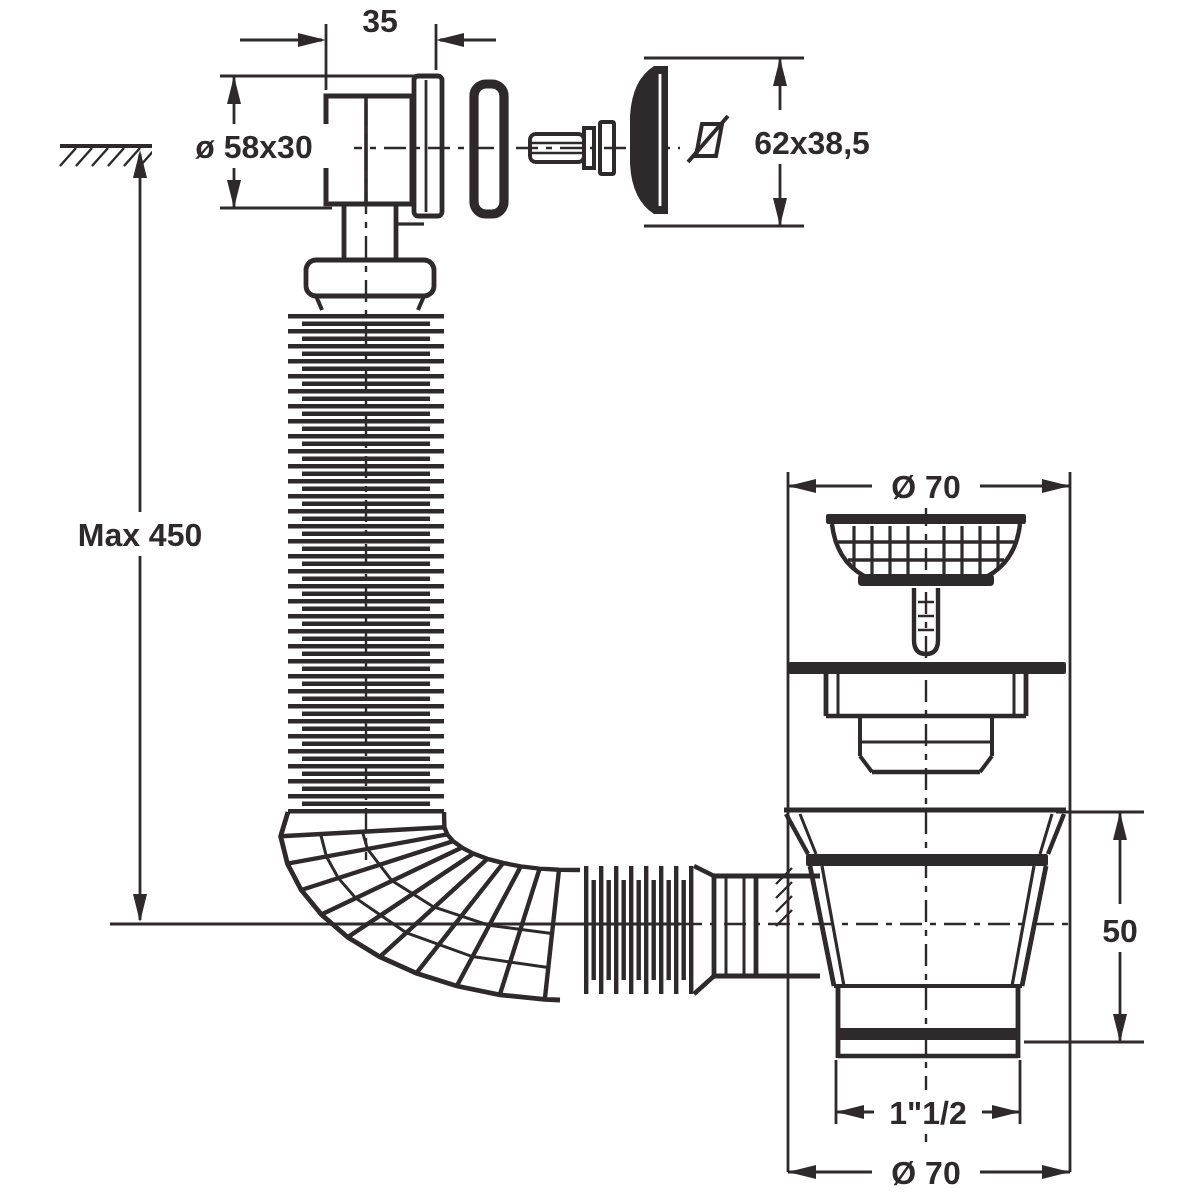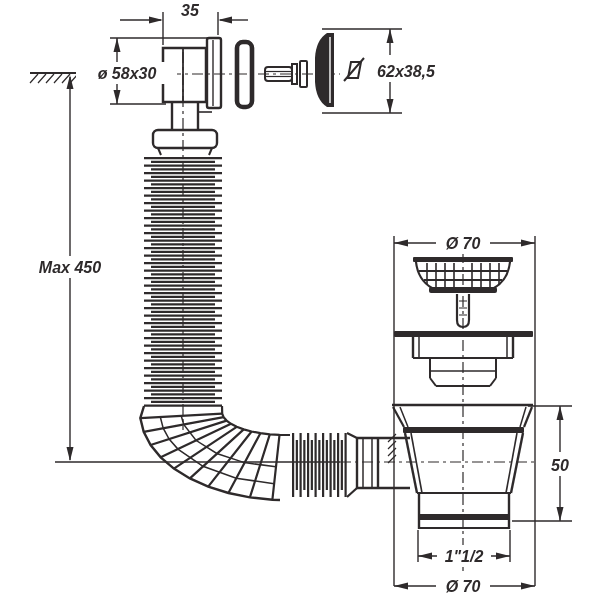--- a/index.html
+++ b/index.html
@@ -1,16 +1,16 @@
 <!DOCTYPE html>
 <html><head>
 <meta charset="utf-8">
 <style>
   html,body{margin:0;padding:0;background:#ffffff;width:600px;height:600px;overflow:hidden;}
-  .drawing-wrap{width:600px;height:448px;background:#fff;font-style:italic;}
+  .drawing-wrap{width:600px;height:448px;background:#fff;}
   svg{display:block;}
   .ln{stroke:#2e2a2b;fill:none;}
   .fill{fill:#2e2a2b;stroke:none;}
   .dimtxt{font-family:"Liberation Sans",sans-serif;font-weight:bold;fill:#2e2a2b;}
   .t16{font-size:16px;}
   .bg{fill:#ffffff;stroke:none;}
   .cl{stroke:#2e2a2b;fill:none;stroke-width:1.2;stroke-dasharray:11 4 3 4;}
   .dim{stroke:#2e2a2b;fill:none;stroke-width:1.4;}
 </style>
 </head>

